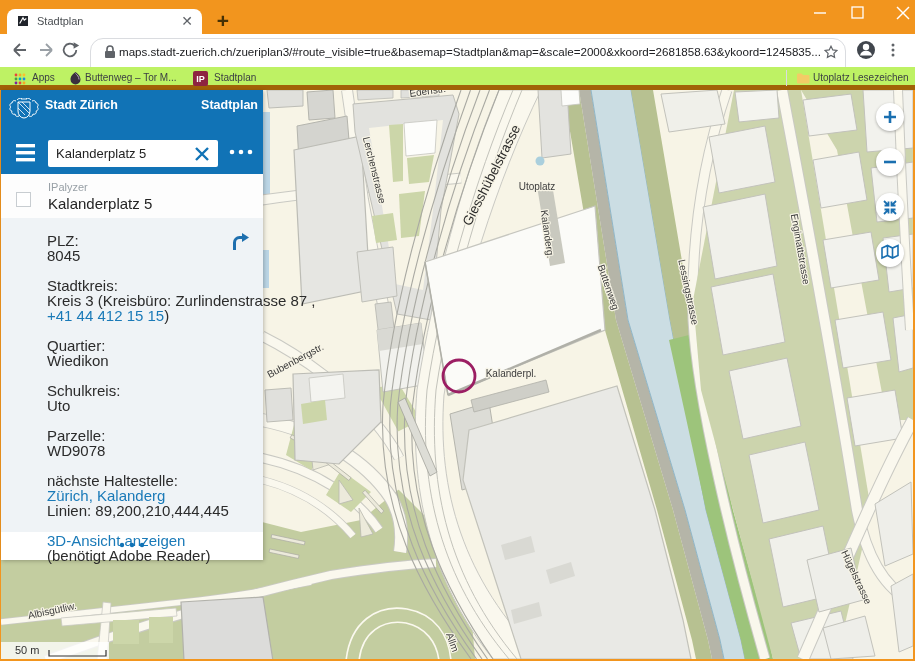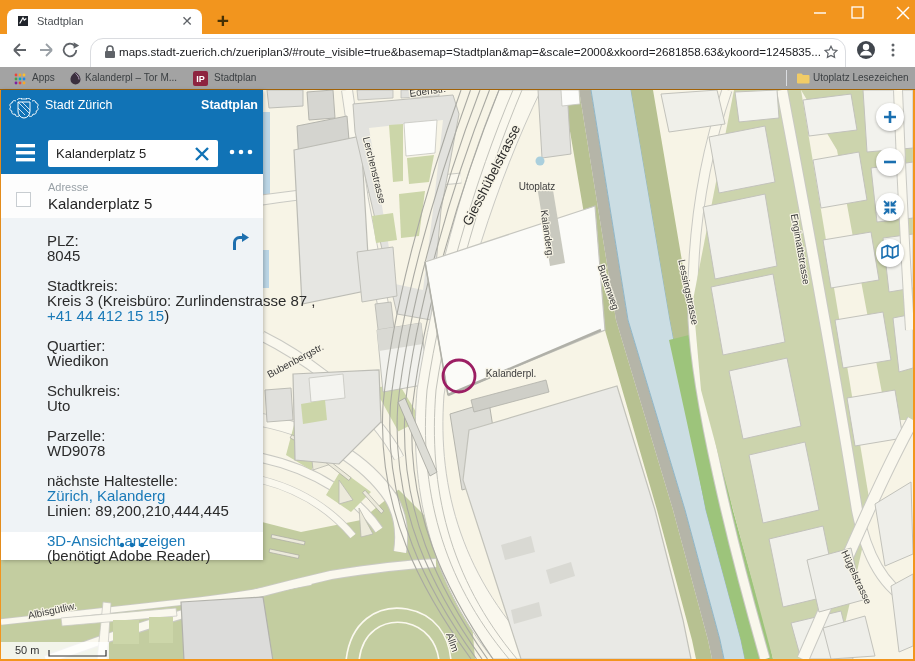--- a/index.html
+++ b/index.html
@@ -10,28 +10,28 @@
   .tab .fav{position:absolute;left:11px;top:7px;width:10px;height:10px}
   .tab .title{position:absolute;left:30px;top:6px;font-size:11px;color:#4a4e52}
   .tab .close{position:absolute;right:7px;top:4px;width:16px;height:16px;color:#5f6368;font-size:14px;line-height:16px;text-align:center}
   .newtab{position:absolute;left:210px;top:9px;width:26px;height:26px;color:#463105;font-size:21px;line-height:24px;text-align:center;font-weight:bold}
   .winbtn{position:absolute;top:0;height:26px;color:#fff}
   
   .toolbar{position:absolute;left:0;top:34px;width:915px;height:33px;background:#fff}
   .omni{position:absolute;left:90px;top:4px;width:756px;height:44px;border:1px solid #dadce0;border-radius:13px;background:#fff}
   .omni .url{position:absolute;left:28px;top:6px;width:712px;overflow:hidden;font-size:11.6px;color:#202124;white-space:nowrap}
   
-  .bookbar{position:absolute;left:0;top:67px;width:915px;height:23px;background:#a3a3a3;border-bottom:1px solid #a16207;font-size:10px;color:#3c4043}
+  .bookbar{position:absolute;left:0;top:67px;width:915px;height:23px;background:#bef264;border-bottom:5px solid #a16207;font-size:10px;color:#3c4043}
   .bookbar span{position:absolute;top:5px;white-space:nowrap}
   
   .content{position:absolute;left:1px;top:90px;width:912px;height:569px;background:#f7f4e6}
   
   .panel{position:absolute;left:0;top:0;width:262px;height:470px;background:#eff3f6;box-shadow:1px 1px 4px rgba(0,0,0,.25);z-index:3}
   .phead{position:absolute;left:0;top:0;width:262px;height:84px;background:#1173b6}
-  .phead .t1{position:absolute;left:44px;top:8px;font-size:12.5px;font-weight:normal;color:#fff}
+  .phead .t1{position:absolute;left:44px;top:8px;font-size:12.5px;font-weight:bold;color:#fff}
   .phead .t2{position:absolute;right:5px;top:8px;font-size:12.5px;font-weight:bold;color:#fff}
   .sinput{position:absolute;left:47px;top:50px;width:170px;height:27px;background:#fff;border-radius:2px}
   .sinput .txt{position:absolute;left:8px;top:6px;font-size:13px;color:#222}
   .pwhite1{position:absolute;left:0;top:84px;width:262px;height:44px;background:#fdfdfd}
   .pwhite2{position:absolute;left:0;top:442px;width:262px;height:28px;background:#fff}
   .checkbox{position:absolute;left:15px;top:102px;width:15px;height:15px;background:#fff;border:1px solid #c8cdd1}
   .lab-adr{position:absolute;left:47px;top:91px;font-size:11px;color:#98a0a6}
   .lab-kal{position:absolute;left:47px;top:105px;font-size:15px;color:#252525}
   .details{position:absolute;left:46px;top:143px;font-size:15px;line-height:15px;color:#2b2b2b;white-space:nowrap}
   .details a{color:#1a7ab8;text-decoration:none}
@@ -101,21 +101,21 @@
         <circle cx="10" cy="6" r="1.4" fill="#1e88e5"></circle>
       <circle cx="2" cy="10" r="1.4" fill="#7b1fa2"></circle>
         <circle cx="6" cy="10" r="1.4" fill="#e8453c"></circle>
         <circle cx="10" cy="10" r="1.4" fill="#f9a825"></circle>
     </svg>
     <span style="left:32px">Apps</span>
     <svg width="13" height="14" style="position:absolute;left:69px;top:4px" viewBox="0 0 13 14">
       <path d="M6.5 1 C9 3 11.5 5 11.5 8.5 a5 5 0 0 1 -10 0 C1.5 5 4 3 6.5 1 Z" fill="#3b2f3e"></path>
       <path d="M6.5 2.5 C8 4 10 5.5 10 8.5" stroke="#b9a6c0" stroke-width="1" fill="none"></path>
     </svg>
-    <span style="left:85px">Kalanderpl – Tor M...</span>
+    <span style="left:85px">Buttenweg – Tor M...</span>
     <svg width="15" height="15" style="position:absolute;left:193px;top:4px" viewBox="0 0 15 15">
       <rect width="15" height="15" rx="2" fill="#8e2440"></rect>
       <text x="7.5" y="11" font-size="9" font-weight="bold" fill="#fff" text-anchor="middle" font-family="Liberation Sans">IP</text>
     </svg>
     <span style="left:214px">Stadtplan</span>
     <div style="position:absolute;left:786px;top:3px;width:1px;height:16px;background:#dadce0"></div>
     <svg width="13" height="11" style="position:absolute;left:797px;top:6px" viewBox="0 0 13 11">
       <path d="M0 1.5 a1 1 0 0 1 1 -1 h3.5 l1.5 1.5 h5.5 a1 1 0 0 1 1 1 v6.5 a1 1 0 0 1 -1 1 h-10.5 a1 1 0 0 1 -1 -1 Z" fill="#f2cc66"></path>
     </svg>
     <span style="left:813px">Utoplatz Lesezeichen</span>
@@ -360,21 +360,21 @@
         </div>
         <svg width="28" height="10" style="position:absolute;left:227px;top:57px" viewBox="0 0 28 10">
           <circle cx="4" cy="5" r="2.3" fill="#fff"></circle>
             <circle cx="13" cy="5" r="2.3" fill="#fff"></circle>
             <circle cx="22" cy="5" r="2.3" fill="#fff"></circle>
         </svg>
       </div>
       <div class="pwhite1"></div>
       <div class="pwhite2"></div>
       <div class="checkbox"></div>
-      <div class="lab-adr">Adresse</div>
+      <div class="lab-adr">IPalyzer</div>
       <div class="lab-kal">Kalanderplatz 5</div>
       <div class="details">
 PLZ:<br>8045<br><br>Stadtkreis:<br>Kreis 3 (Kreisbüro: Zurlindenstrasse 87 ,<br><a>+41 44 412 15 15</a>)<br><br>Quartier:<br>Wiedikon<br><br>Schulkreis:<br>Uto<br><br>Parzelle:<br>WD9078<br><br>nächste Haltestelle:<br><a>Zürich, Kalanderg</a><br>Linien: 89,200,210,444,445<br><br><a>3D-Ansicht anzeigen</a><br>(benötigt Adobe Reader)
       </div>
       <svg width="18" height="19" style="position:absolute;left:231px;top:142px" viewBox="0 0 18 19">
         <path d="M2.5 18 v-7.5 a5 5 0 0 1 5 -5 h4" stroke="#1e6fae" stroke-width="3" fill="none"></path>
         <path d="M10 1 L17 5.5 L10 10 Z" fill="#1e6fae"></path>
       </svg>
       <svg width="30" height="10" style="position:absolute;left:116px;top:450px" viewBox="0 0 30 10">
         <circle cx="5" cy="5" r="2.2" fill="#1173b6"></circle>

